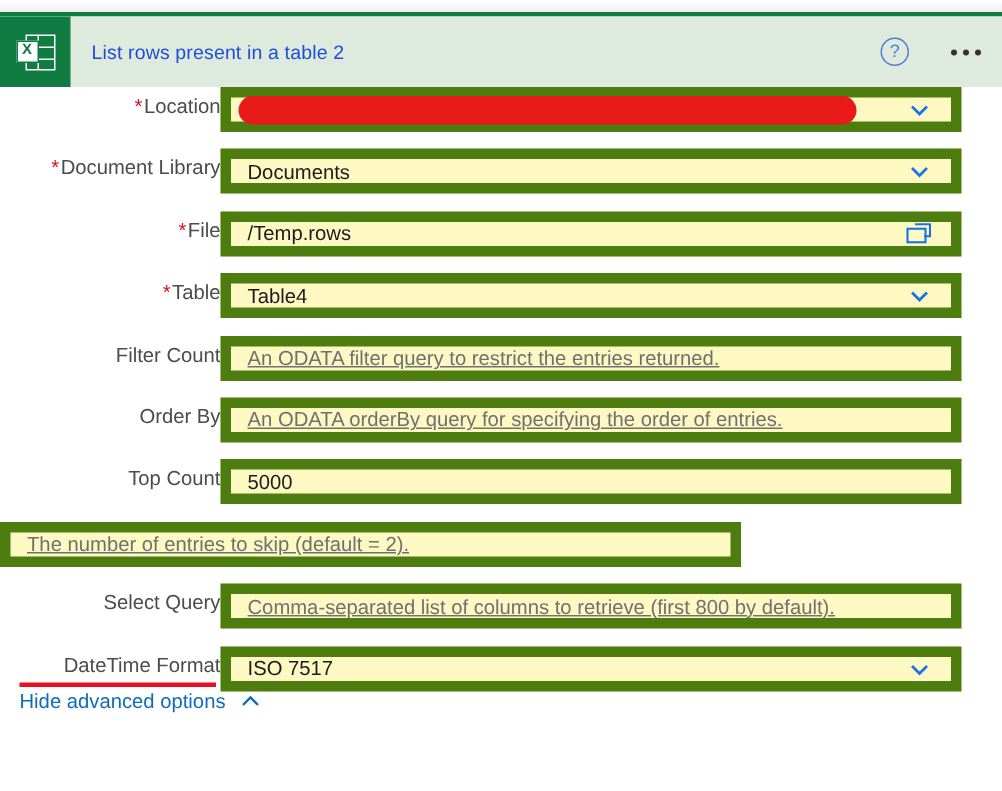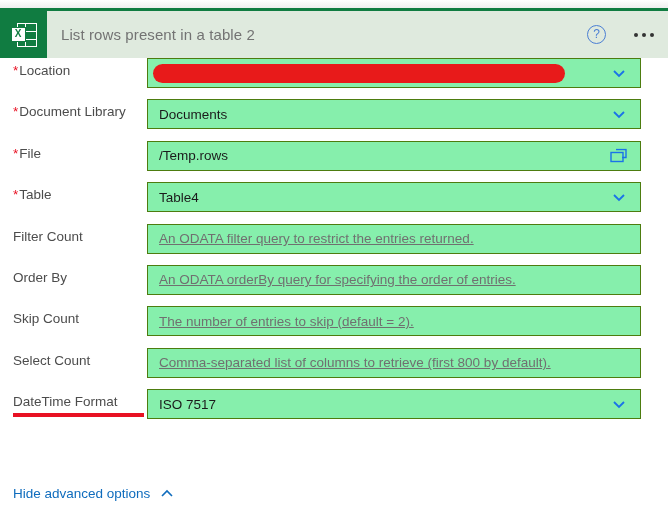--- a/index.html
+++ b/index.html
@@ -93,22 +93,22 @@
     box-sizing: border-box;
     color: #107c41;
     font-size: 10px;
     font-weight: bold;
     line-height: 12px;
     text-align: center;
     font-family: "Liberation Sans", sans-serif;
   }
   .header-title {
     margin-left: 14px;
-    font-size: 15px;
-    color: #737373;
+    font-size: 13px;
+    color: #1d4ed8;
     letter-spacing: 0.1px;
     white-space: nowrap;
   }
   .header-actions {
     margin-left: auto;
     display: flex;
     align-items: center;
     padding-right: 14px;
   }
   .help-icon {
@@ -151,32 +151,33 @@
   }
   .label {
     width: 147px;
     padding-left: 13px;
     box-sizing: border-box;
     font-size: 13.5px;
     color: #4c4c4c;
     line-height: 26px;
     white-space: nowrap;
     position: relative;
+    text-align: right;
   }
   .req {
     color: #e81123;
     margin-right: 1px;
   }
   .field {
     position: relative;
     width: 494px;
     height: 30px;
-    border: 1px solid #4d7c0f;
-    box-sizing: border-box;
-    background: #86efac;
+    border: 7px solid #4d7c0f;
+    box-sizing: border-box;
+    background: #fef9c3;
     display: flex;
     align-items: center;
   }
   .field .value {
     padding-left: 11px;
     font-size: 13.5px;
     color: #1b1b1b;
     white-space: nowrap;
     overflow: hidden;
   }
@@ -219,21 +220,21 @@
     top: 24px;
     width: 131px;
     height: 3.5px;
     background: #e81123;
   }
 
   
   .footer {
     position: absolute;
     left: 13px;
-    top: 486px;
+    top: 460px;
     display: flex;
     align-items: center;
   }
   .footer-link {
     font-size: 13.5px;
     color: #0f6cbd;
   }
   .footer-chev {
     margin-left: 9px;
     width: 16px;
@@ -312,27 +313,32 @@
           <div class="placeholder">An ODATA filter query to restrict the entries returned.</div>
         </div>
       </div>
       <div class="row">
         <div class="label"><span>Order By</span></div>
         <div class="field">
           <div class="placeholder">An ODATA orderBy query for specifying the order of entries.</div>
         </div>
       </div>
       <div class="row">
-        <div class="label"><span>Skip Count</span></div>
+        <div class="label"><span>Top Count</span></div>
+        <div class="field">
+          <div class="value">5000</div>
+        </div>
+      </div>
+      <div class="row">
         <div class="field">
           <div class="placeholder">The number of entries to skip (default = 2).</div>
         </div>
       </div>
       <div class="row">
-        <div class="label"><span>Select Count</span></div>
+        <div class="label"><span>Select Query</span></div>
         <div class="field">
           <div class="placeholder">Comma-separated list of columns to retrieve (first 800 by default).</div>
         </div>
       </div>
       <div class="row">
         <div class="label"><span>DateTime Format</span><div class="annotation-underline" style="background: rgb(232, 17, 35);"></div></div>
         <div class="field">
           <div class="value">ISO 7517</div>
           <svg class="chevron" viewBox="0 0 16 16">
             <polyline points="3,6 8,11 13,6" fill="none" stroke="#1a73e8" stroke-width="1.8"></polyline>

